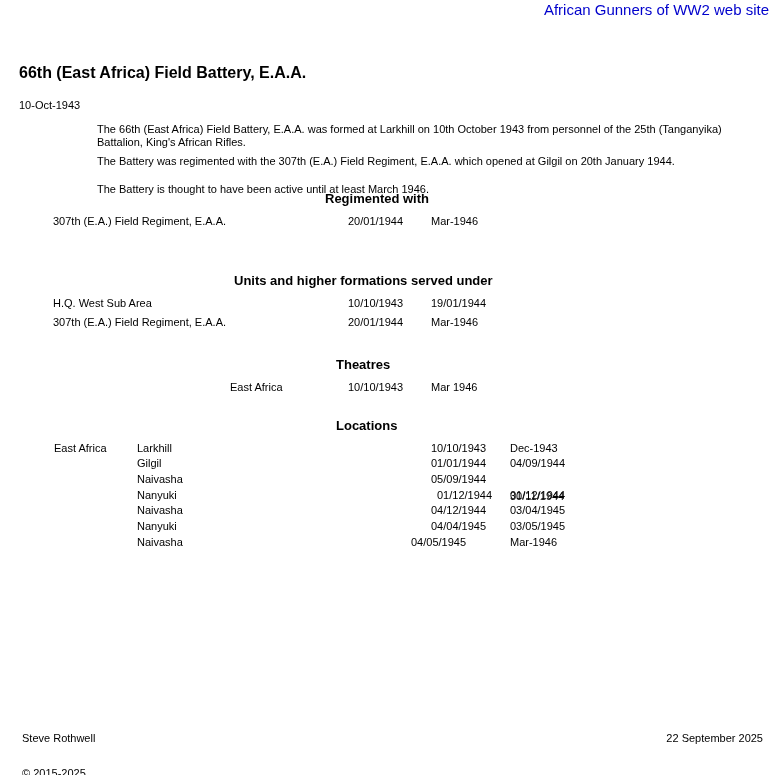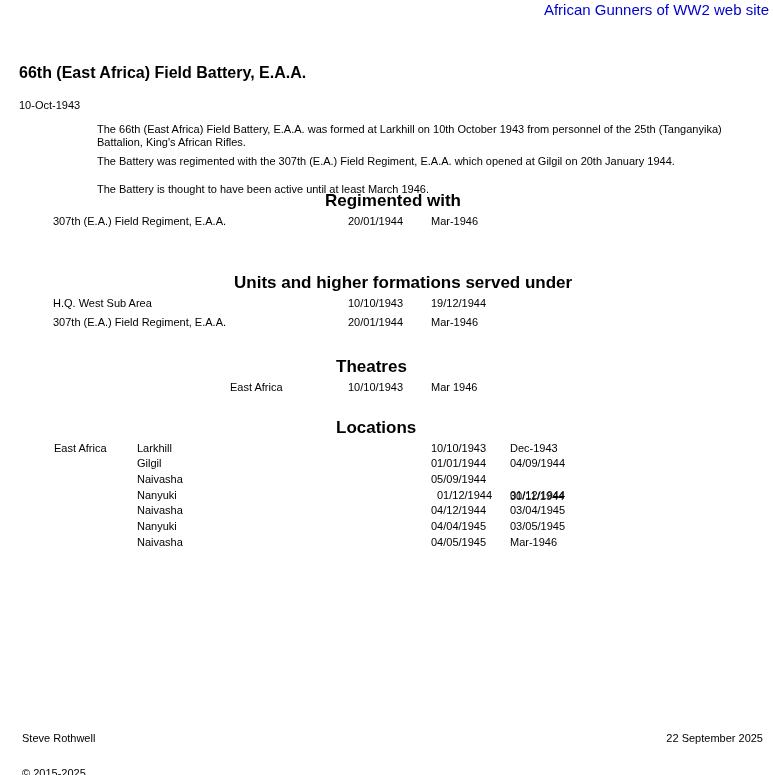--- a/index.html
+++ b/index.html
@@ -7,21 +7,21 @@
     width: 773px; height: 775px; position: relative; overflow: hidden;
     font-family: "Liberation Sans", sans-serif; color: #000; font-size: 11px;
   }
   .toplink {
     position: absolute; top: 1px; right: 4px;
     color: #0000cc; font-size: 15px; cursor: pointer;
   }
   .title { position: absolute; left: 19px; top: 64px; font-size: 16px; font-weight: bold; }
   .intro-date { position: absolute; left: 19px; top: 99px; }
   .intro-text { position: absolute; left: 97px; width: 640px; line-height: 13px; white-space: normal; margin-top: 24px; }
-  .heading { position: absolute; font-weight: bold; font-size: 17px; white-space: nowrap; }
+  .heading { position: absolute; font-weight: bold; font-size: 13px; white-space: nowrap; }
   .row { position: absolute; white-space: nowrap; }
 </style>
 </head>
 <body>
 
 <a class="toplink">African Gunners of WW2 web site</a>
 
 <div class="title">66th (East Africa) Field Battery, E.A.A.</div>
 
 <div class="intro-date">10-Oct-1943</div>
@@ -33,21 +33,21 @@
 <div>
   <div class="row" style="left:53px; top:215px;">307th (E.A.) Field Regiment, E.A.A.</div>
   <div class="row" style="left:348px; top:215px;">20/01/1944</div>
   <div class="row" style="left:431px; top:215px;">Mar-1946</div>
 </div>
 
 <div class="heading" style="left:234px; top:273px;">Units and higher formations served under</div>
 <div>
   <div class="row" style="left:53px; top:297px;">H.Q. West Sub Area</div>
   <div class="row" style="left:348px; top:297px;">10/10/1943</div>
-  <div class="row" style="left:431px; top:297px;">19/12/1944</div>
+  <div class="row" style="left:431px; top:297px;">19/01/1944</div>
 </div>
 <div>
   <div class="row" style="left:53px; top:316px;">307th (E.A.) Field Regiment, E.A.A.</div>
   <div class="row" style="left:348px; top:316px;">20/01/1944</div>
   <div class="row" style="left:431px; top:316px;">Mar-1946</div>
 </div>
 
 <div class="heading" style="left:336px; top:357px;">Theatres</div>
 <div>
   <div class="row" style="left:230px; top:381px;">East Africa</div>
@@ -83,19 +83,19 @@
   <div class="row" style="left:431px; top:504px;">04/12/1944</div>
   <div class="row" style="left:510px; top:504px;">03/04/1945</div>
 </div>
 <div>
   <div class="row" style="left:137px; top:520px;">Nanyuki</div>
   <div class="row" style="left:431px; top:520px;">04/04/1945</div>
   <div class="row" style="left:510px; top:520px;">03/05/1945</div>
 </div>
 <div>
   <div class="row" style="left:137px; top:536px;">Naivasha</div>
-  <div class="row" style="left:431px; top:536px;">04/05/1945</div>
+  <div class="row" style="left:411px; top:536px;">04/05/1945</div>
   <div class="row" style="left:510px; top:536px;">Mar-1946</div>
 </div>
 
 <div class="row" style="left:22px; top:732px;">Steve Rothwell</div>
 <div class="row" style="left:22px; top:748px;margin-top:19px;">© 2015-2025</div>
 <div class="row" style="right:10px; top:732px;">22 September 2025</div>
 
 </body></html>

